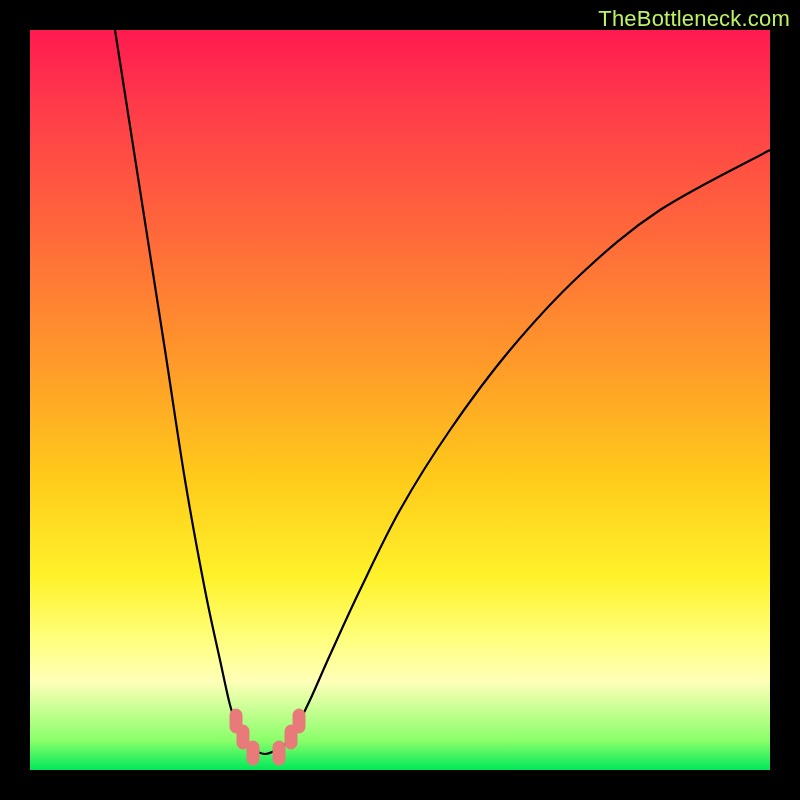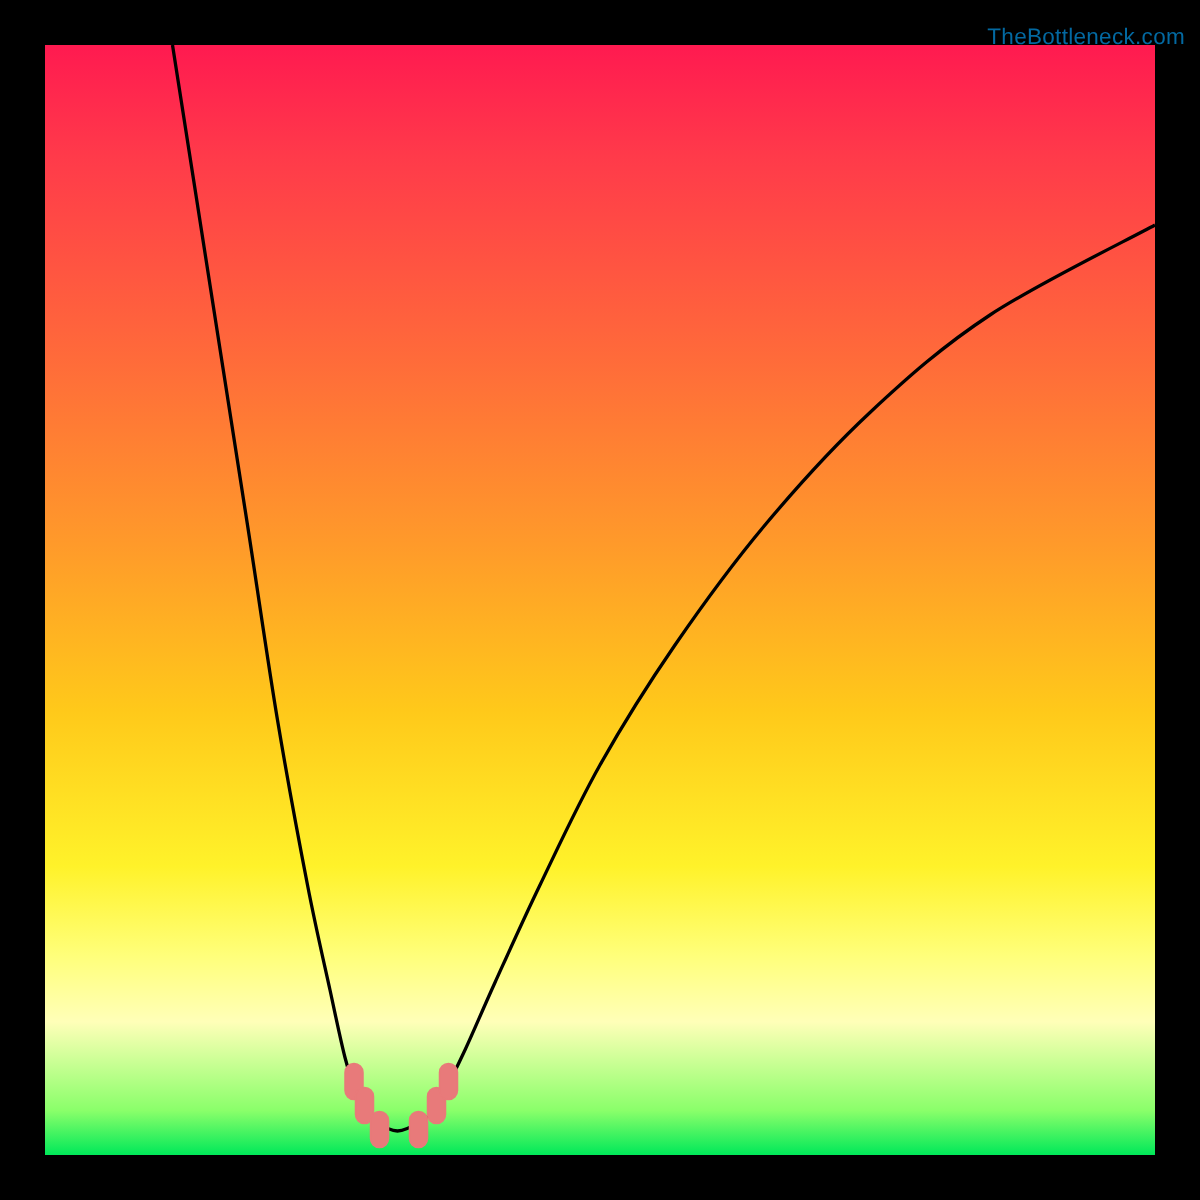--- a/index.html
+++ b/index.html
@@ -24,24 +24,24 @@
       #ff9a2a 45%,
       #ffc91a 60%,
       #fff22a 74%,
       #ffff7a 82%,
       #ffffb8 88%,
       #8aff6a 96%,
       #00e859 100%);
   }
   .attribution {
     position: absolute;
-    top: 16px;
+    top: 6px;
     right: 10px;
-    color: #0369a1;
-    font-size: 15px;
+    color: #bef264;
+    font-size: 22px;
     letter-spacing: 0.2px;
   }
   svg.plot {
     position: absolute;
     left: 30px;
     top: 30px;
     width: 740px;
     height: 740px;
     overflow: visible;
   }

